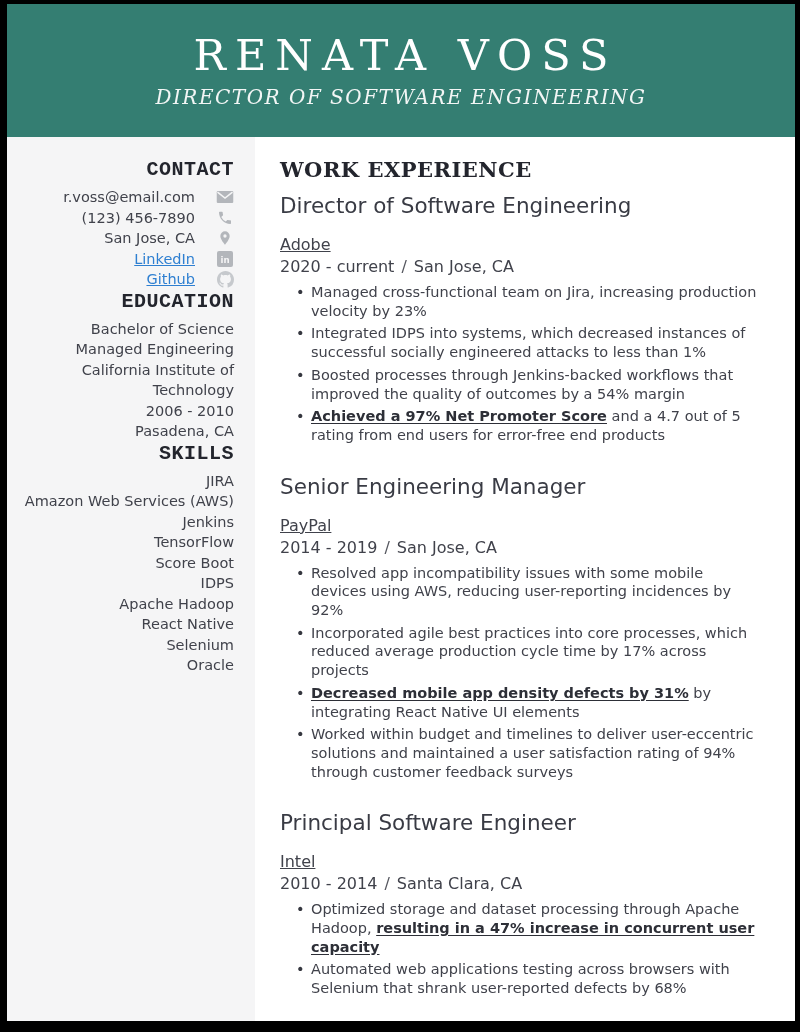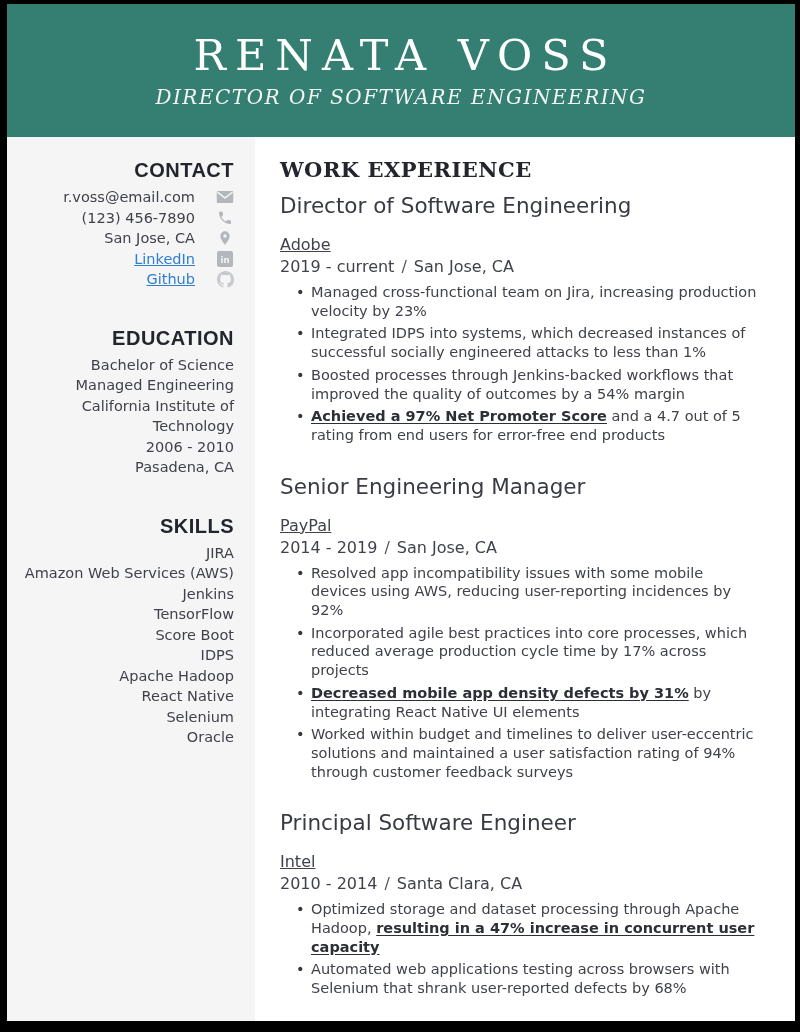--- a/index.html
+++ b/index.html
@@ -48,28 +48,28 @@
   
   .columns { flex: 1 1 auto; display: flex; min-height: 0; }
 
   .sidebar {
     width: 248px; flex: 0 0 248px;
     background: var(--sidebar-bg, #f5f5f6);
     padding: 21px 21px 20px 14px;
     text-align: right;
   }
   .sidebar h2 {
-    font-family: Liberation Sans, sans-serif;
+    font-family: Liberation Mono, monospace;
     font-size: 20px;
     line-height: 24px;
     letter-spacing: 0.5px;
     color: var(--heading-dark, #23252d);
     margin-bottom: 5px;
   }
-  .sidebar section + section h2 { margin-top: 36px; }
+  .sidebar section + section h2 { }
   .side-line {
     font-size: 14.5px;
     line-height: 20.5px;
     color: var(--body-text, #40424b);
   }
   .contact-row {
     display: flex; justify-content: flex-end; align-items: center;
     gap: 21px;
     min-height: 20.5px;
     font-size: 14.5px;
@@ -224,21 +224,21 @@
             </div>
         </section>
       </aside>
 
       <main class="main">
         <h2 class="work-heading">WORK EXPERIENCE</h2>
         <div id="jobs">
             <div class="job">
               <div class="job-title">Director of Software Engineering</div>
               <div class="job-company">Adobe</div>
-              <div class="job-meta"><span>2019 - current</span><span class="sep">/</span><span>San Jose, CA</span></div>
+              <div class="job-meta"><span>2020 - current</span><span class="sep">/</span><span>San Jose, CA</span></div>
               <ul>
                 <li><span>Managed cross-functional team on Jira, increasing production velocity by 23%</span></li>
                 <li><span>Integrated IDPS into systems, which decreased instances of successful socially engineered attacks to less than 1%</span></li>
                 <li><span>Boosted processes through Jenkins-backed workflows that improved the quality of outcomes by a 54% margin</span></li>
                 <li><span class="em">Achieved a 97% Net Promoter Score</span><span> and a 4.7 out of 5 rating from end users for error-free end products</span></li>
               </ul>
             </div>
             <div class="job">
               <div class="job-title">Senior Engineering Manager</div>
               <div class="job-company">PayPal</div>

